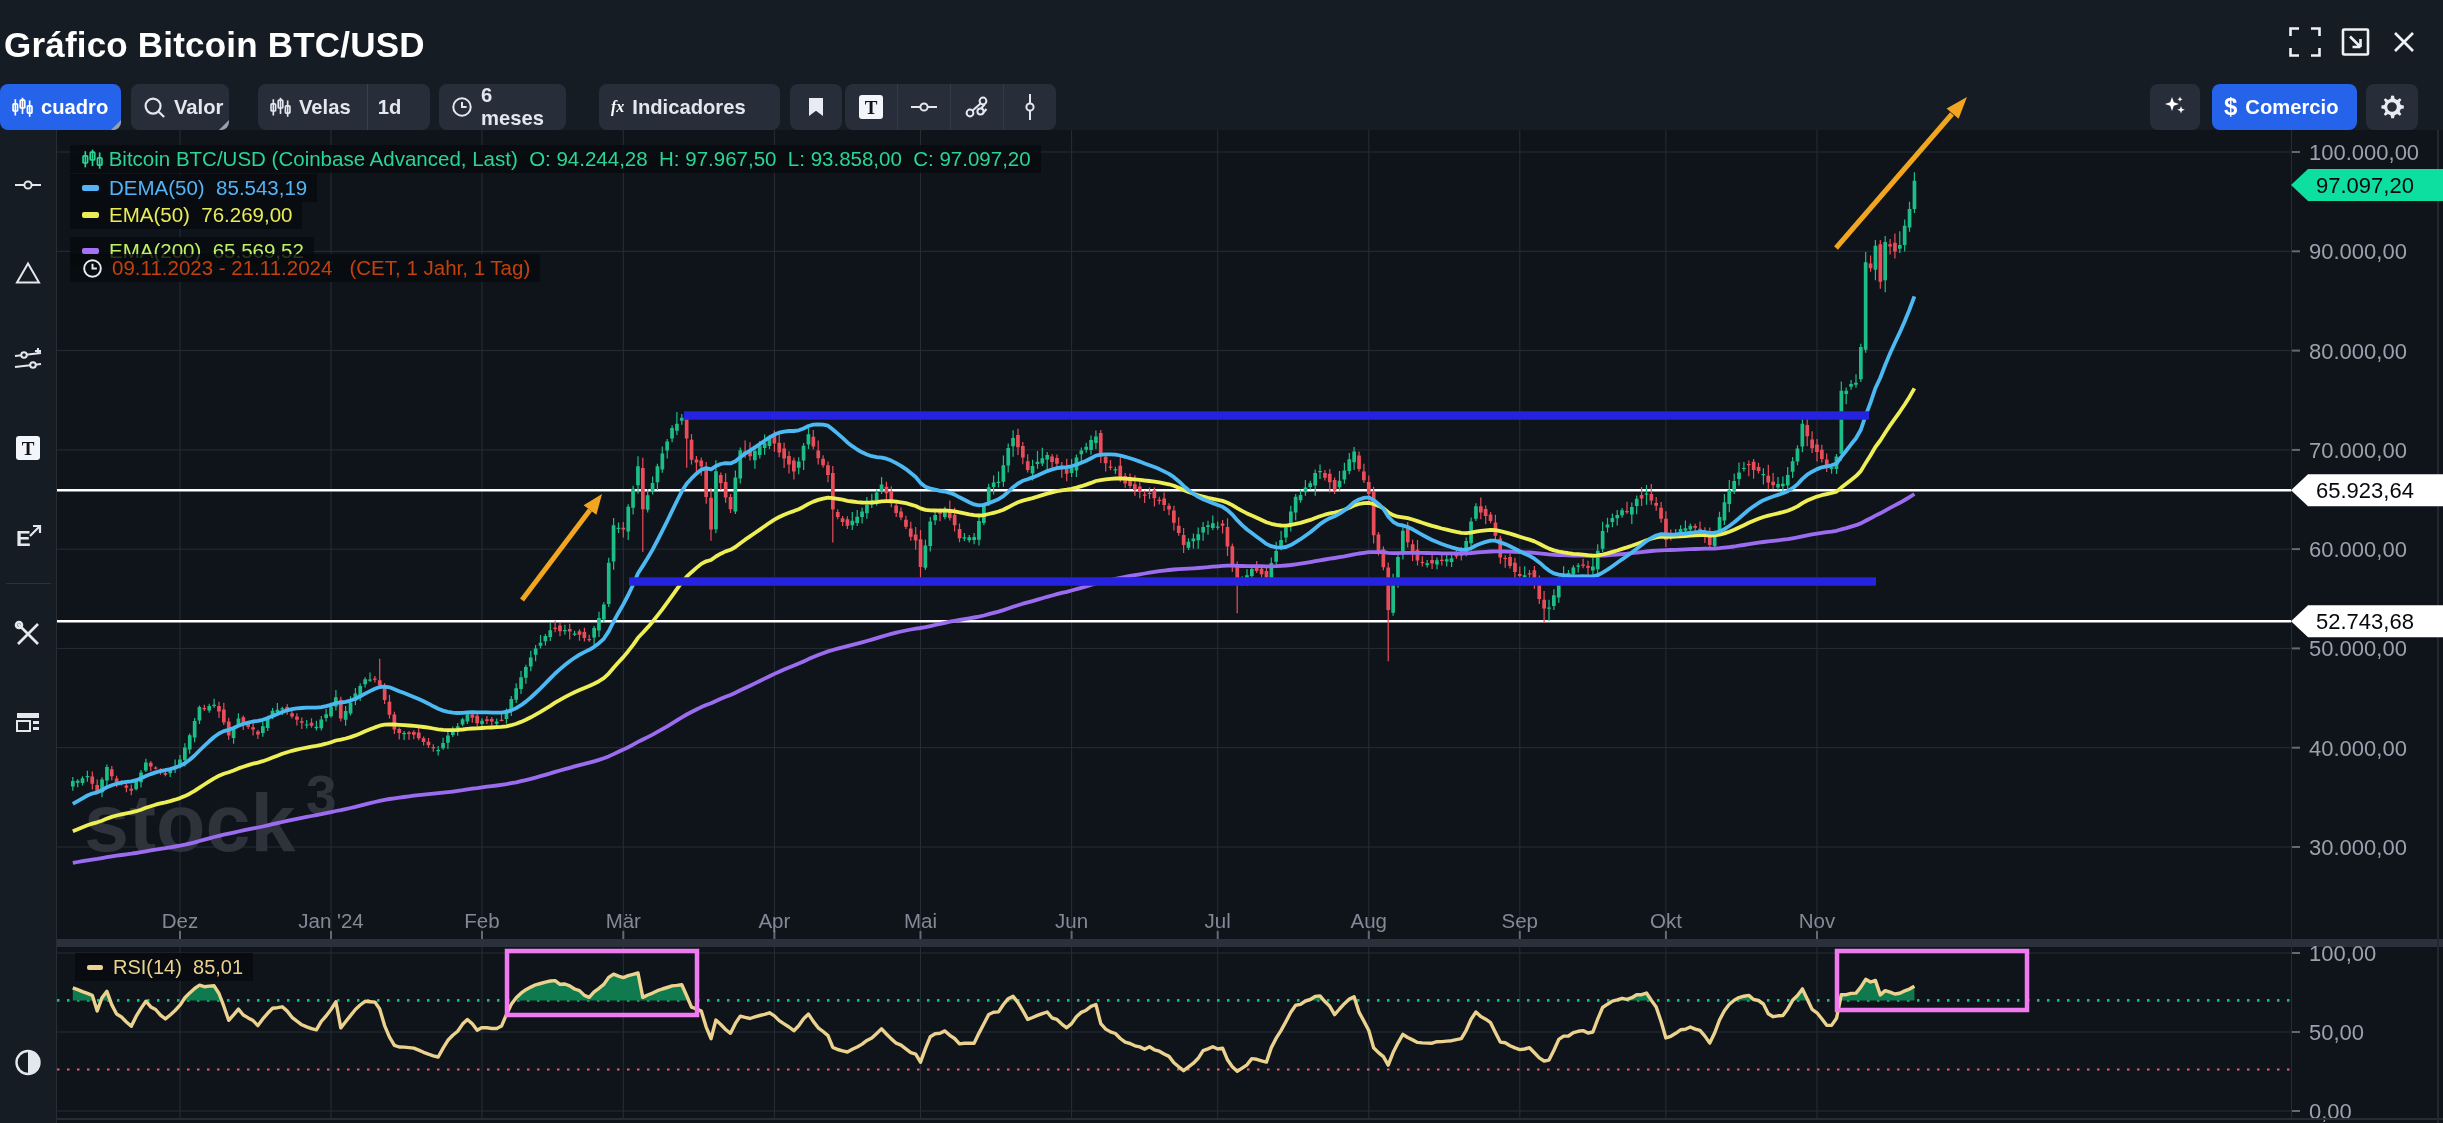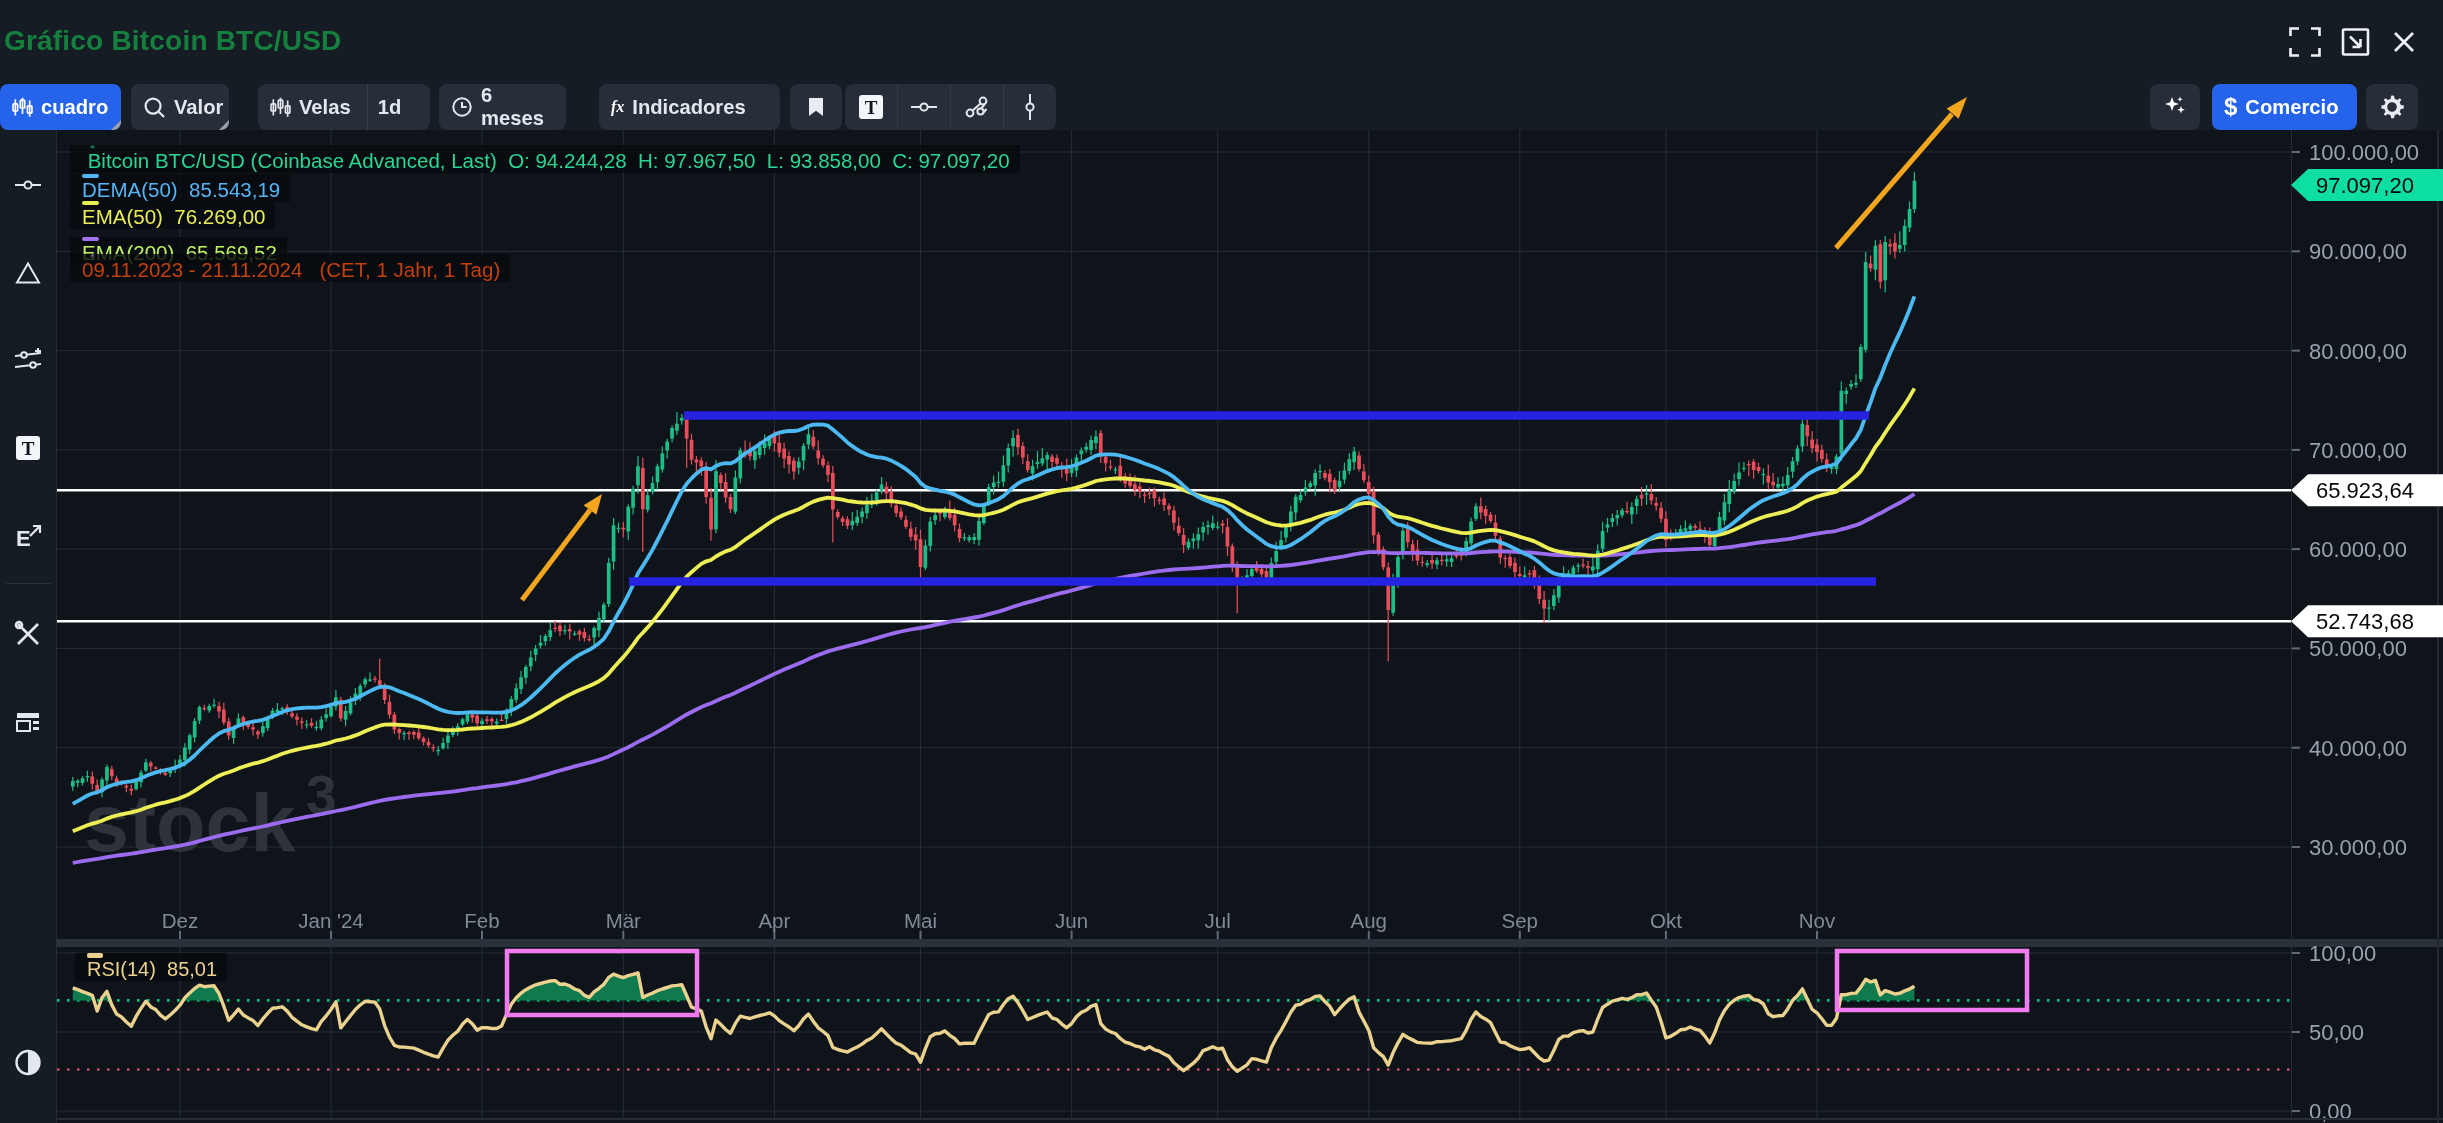--- a/index.html
+++ b/index.html
@@ -1,29 +1,29 @@
 <!DOCTYPE html>
 <html><head><meta charset="utf-8"><style>
 * { margin:0; padding:0; box-sizing:border-box; }
 html,body { width:2443px; height:1123px; background:#0f141b; overflow:hidden;
   font-family:"Liberation Sans", sans-serif; }
 #hdr { position:absolute; left:0; top:0; width:2443px; height:130px; background:#161c24; }
-#title { position:absolute; left:4px; top:25px; font-size:28px; font-weight:bold; color:#15803d; letter-spacing:0.2px; }
+#title { position:absolute; left:4px; top:25px; font-size:35px; font-weight:bold; color:#ffffff; letter-spacing:0.2px; }
 #sidebar { position:absolute; left:0; top:130px; width:57px; height:993px; background:#161c24; border-right:1px solid #262d37; }
 .si { position:absolute; left:50%; transform:translateX(-50%); }
 #sidebar .div { position:absolute; left:6px; top:453px; width:45px; height:1px; background:#2a313c; }
 .btn { position:absolute; top:84px; height:46px; background:#272e39; border-radius:8px;
   display:flex; align-items:center; color:#e3e7ee; font-size:20.2px; font-weight:600; gap:8px; padding:16px 12px; overflow:hidden; }
 .btn svg { flex-shrink:0; }
 .blue { background:#2563eb; color:#fff; }
 .fold::after { content:""; position:absolute; right:0; bottom:0; width:0; height:0;
   border-left:10px solid transparent; border-bottom:10px solid #99a0ab; border-bottom-right-radius:6px; }
 .wicon { position:absolute; top:27px; }
-.legend { position:absolute; display:flex; background:rgba(7,10,14,0.82);
-  font-size:20.5px; padding:0 10px 0 12px; height:28px; white-space:pre;flex-direction:column; }
+.legend { position:absolute; display:flex; align-items:center; background:rgba(7,10,14,0.82);
+  font-size:20.5px; padding:0 10px 0 12px; height:28px; white-space:pre; }
 #chart { position:absolute; left:0; top:0; }
 #chart text { font-family:"Liberation Sans", sans-serif; }
 #arr2 { position:absolute; left:0; top:0; z-index:5; }
 </style></head>
 <body>
 <div id="chartwrap" style="position:absolute;left:0;top:0">
     <svg id="chart" width="2443" height="1123" viewBox="0 0 2443 1123">
 <g stroke="#272d37" stroke-width="1">
         <line x1="57" y1="847.0" x2="2291" y2="847.0"></line>
         <line x1="57" y1="747.7" x2="2291" y2="747.7"></line>

